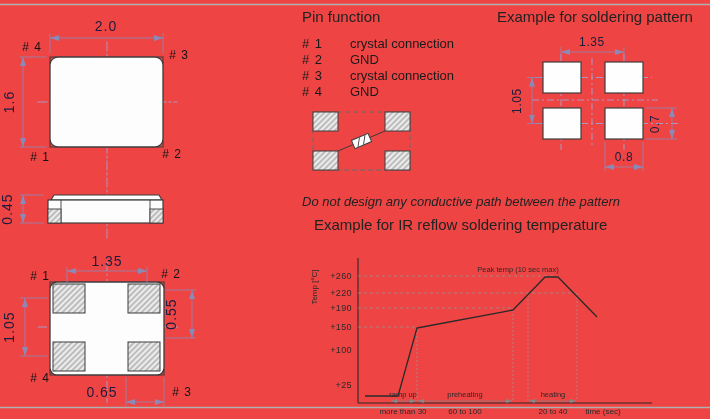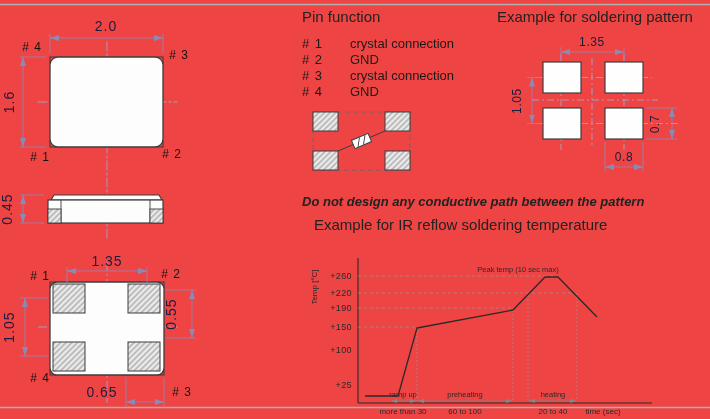--- a/index.html
+++ b/index.html
@@ -12,21 +12,21 @@
   .t-pin{fill:#141414;font-size:12px;letter-spacing:1px;}
   .t-ch{fill:#2a2a2a;}
   .fs9{font-size:9px;letter-spacing:0.4px;}
   .fs8{font-size:8px;}
   .fs75{font-size:7.5px;}
   .html-text{position:absolute;color:#222;}
   .h-title{font-size:15px;}
   .pin-rows{position:absolute;left:302px;top:36px;font-size:13px;color:#1a1a1a;}
   .pin-row{display:flex;height:16px;line-height:16px;}
   .pin-row .pin-no{width:48px;letter-spacing:1px;}
-  .note-italic{font-style:italic;font-weight:bold;font-size:13px;}
+  .note-italic{font-style:italic;font-weight:normal;font-size:13px;}
 </style>
 </head>
 <body>
 
 <div class="page">
 
   <svg width="0" height="0" style="position:absolute">
     <defs>
       <pattern id="hatch" patternUnits="userSpaceOnUse" width="4" height="4" patternTransform="rotate(45)">
         <rect width="4" height="4" fill="#ececec"></rect>

